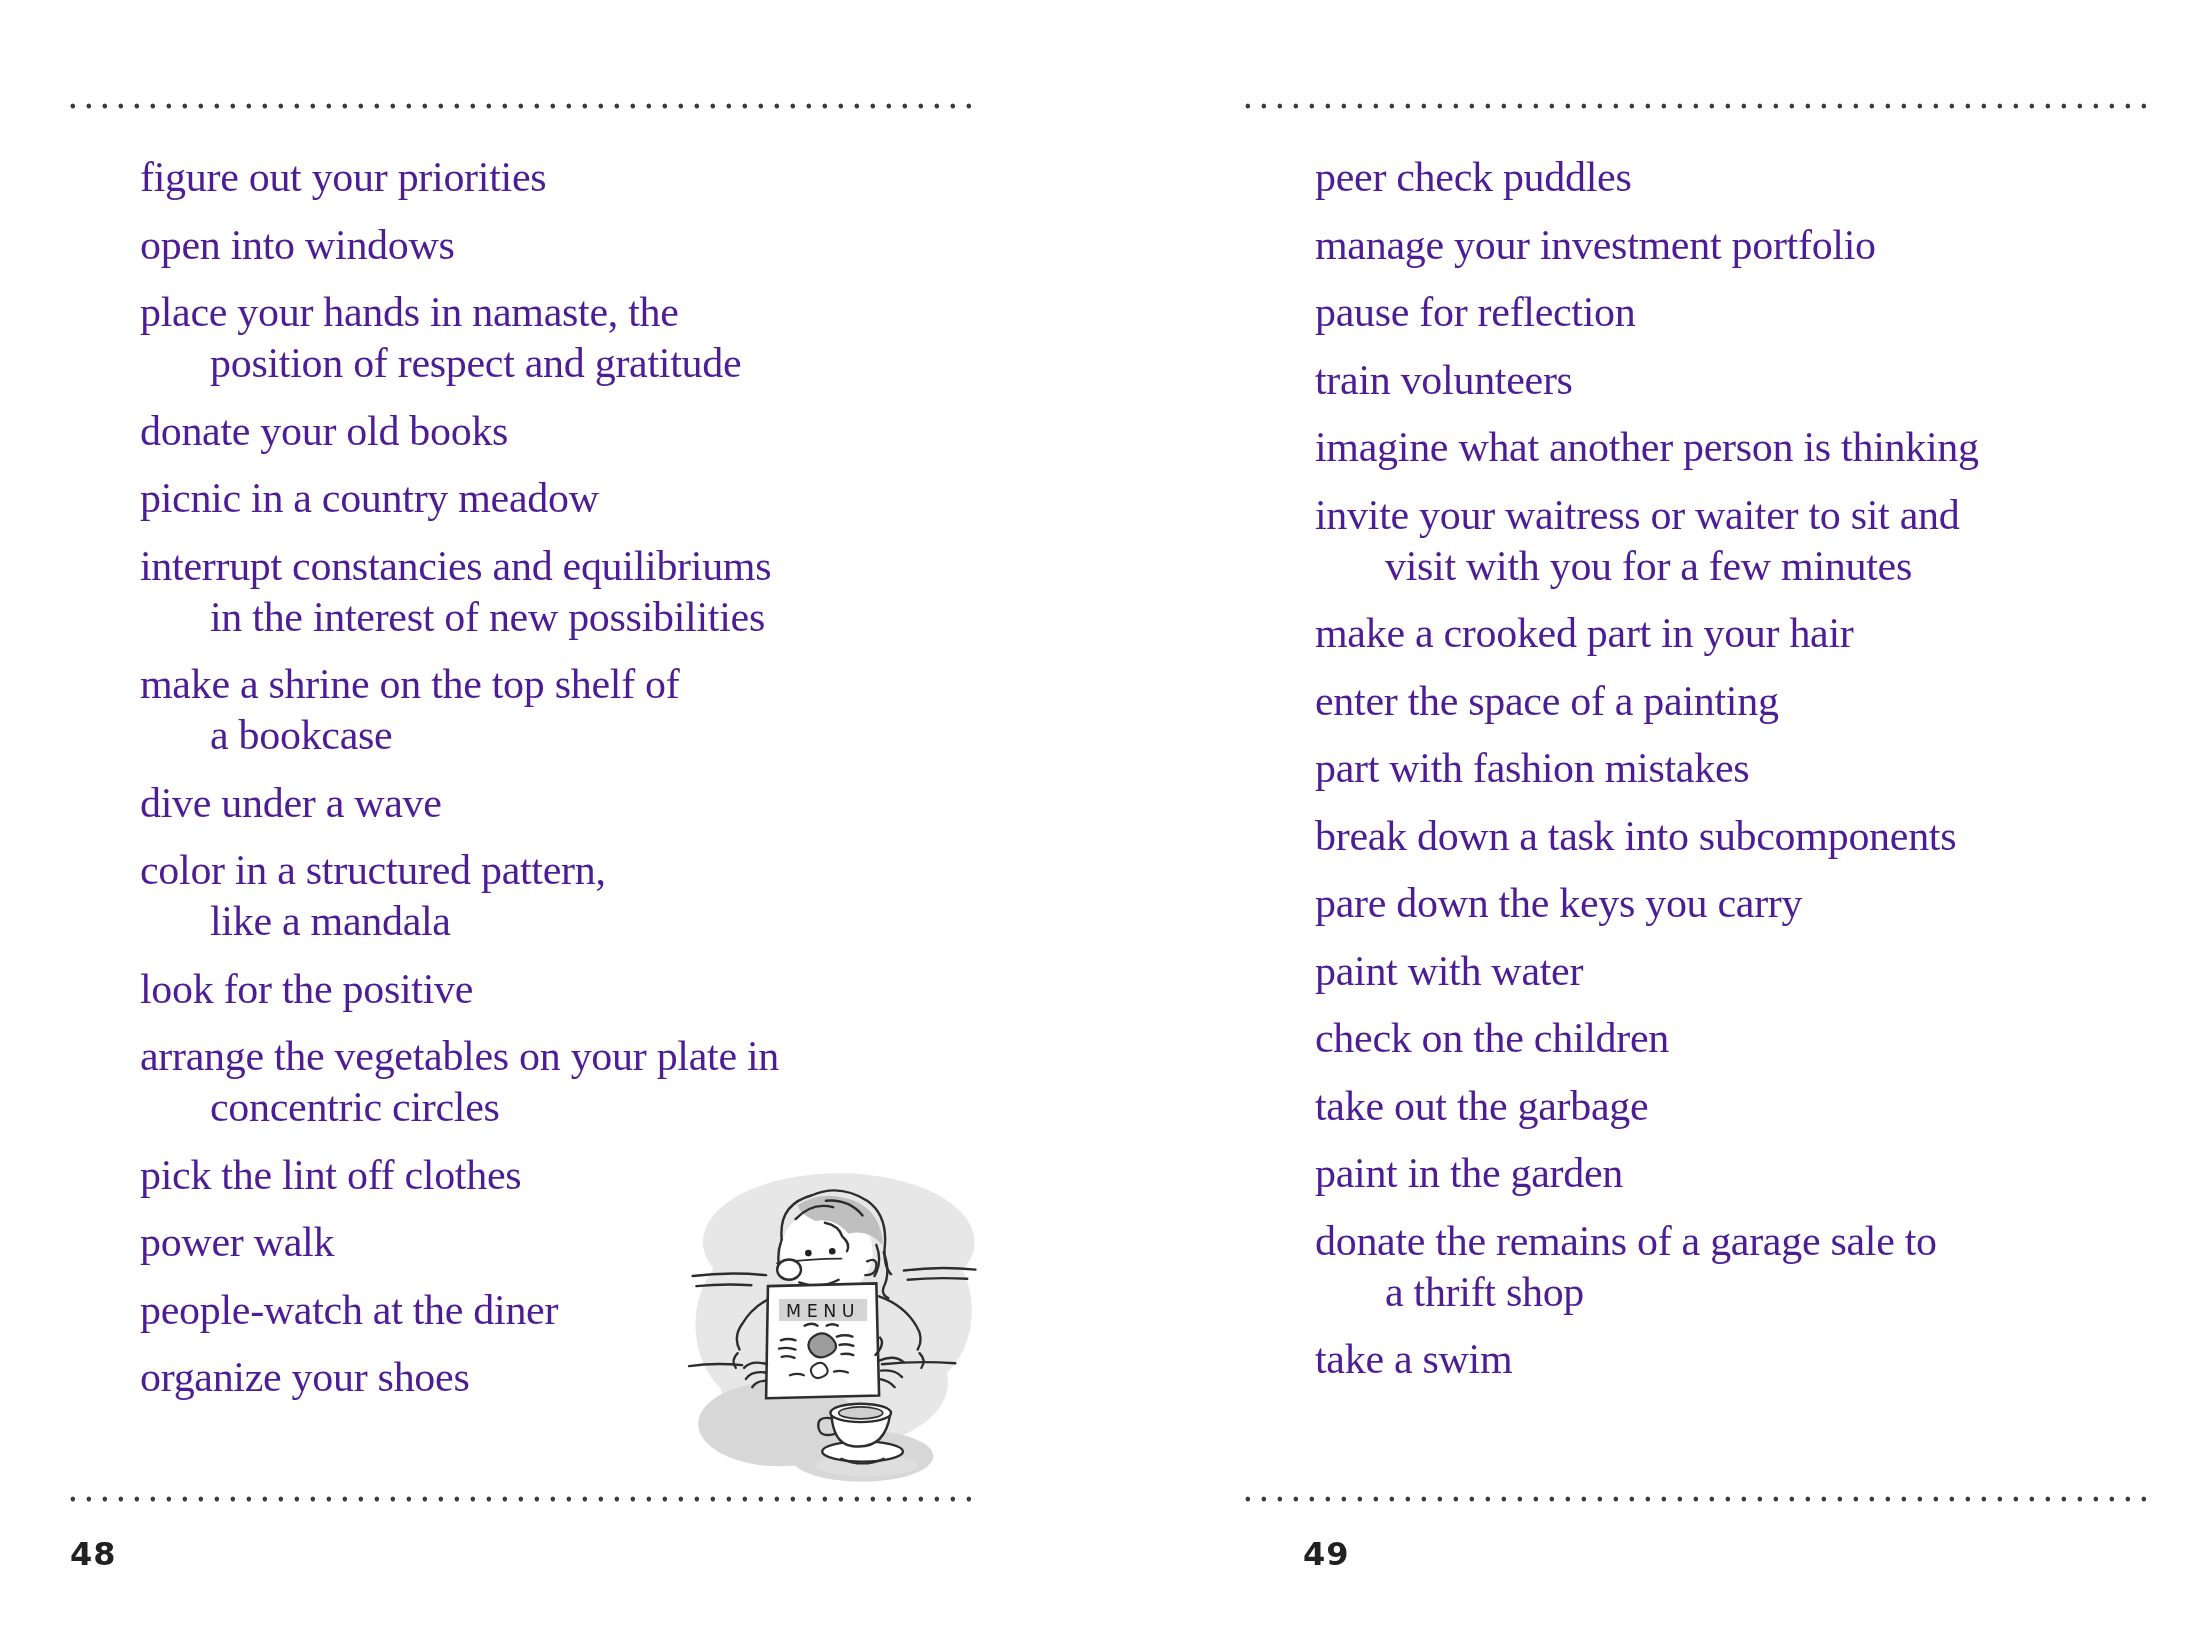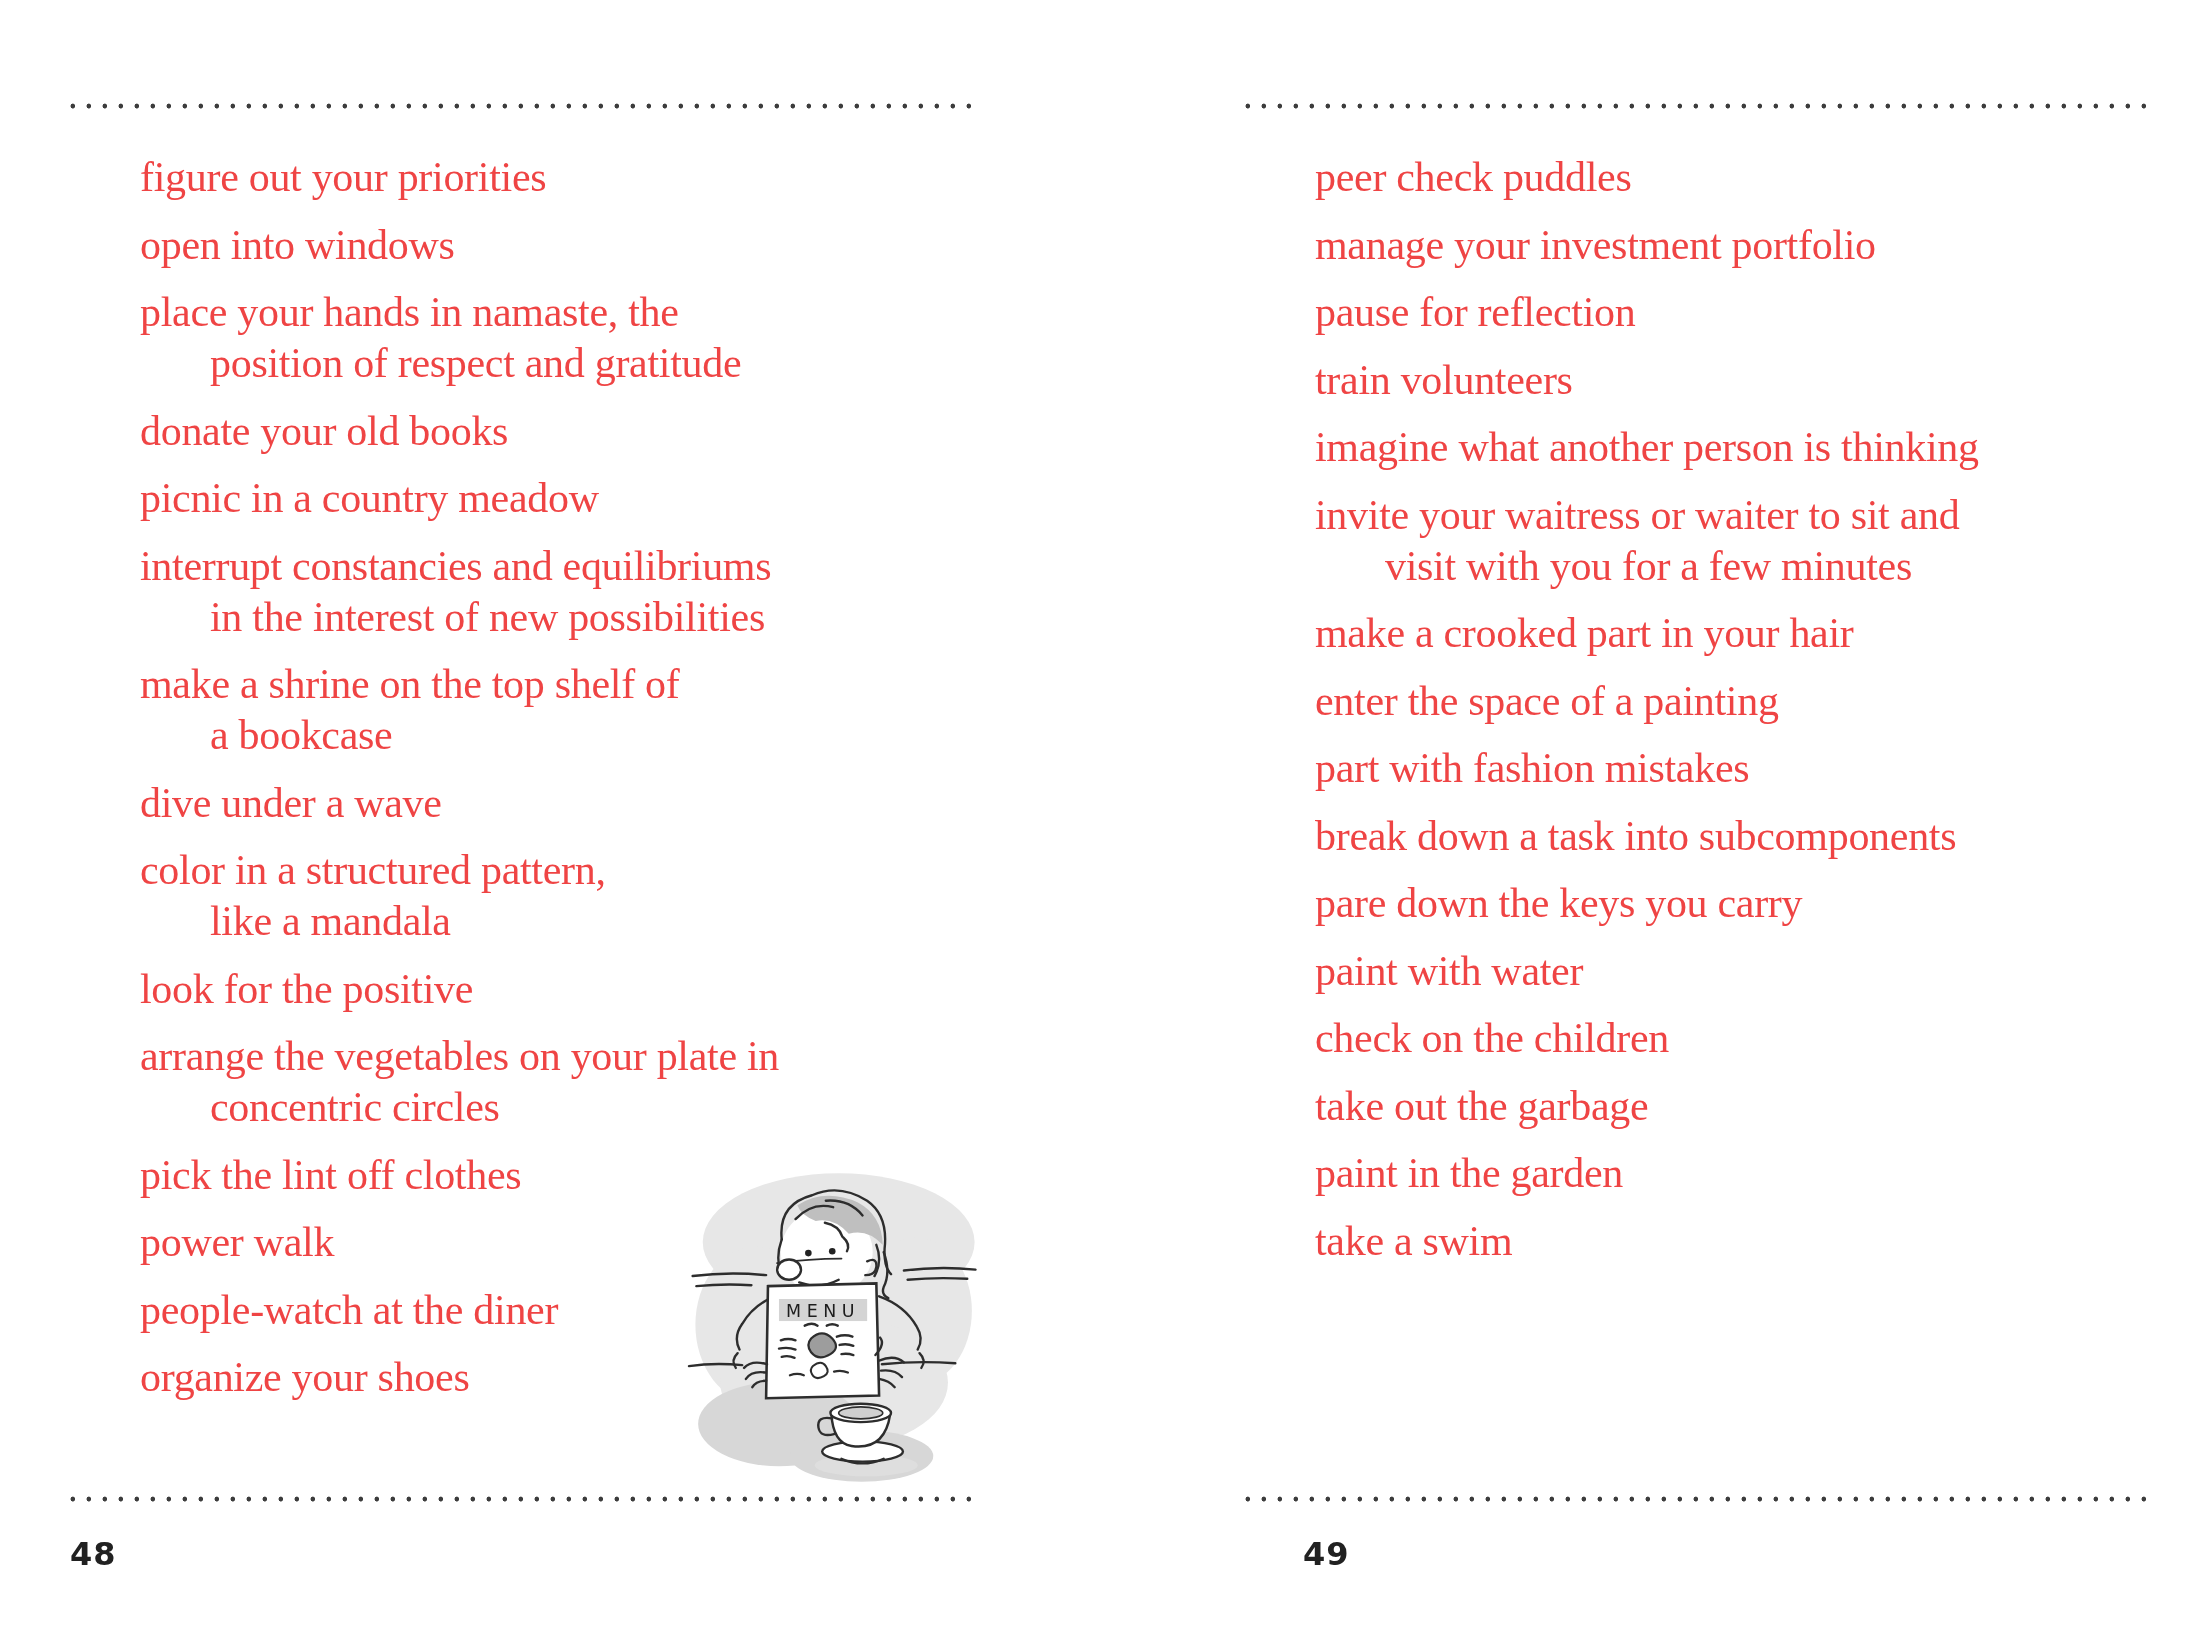--- a/index.html
+++ b/index.html
@@ -12,21 +12,21 @@
         background-size:16px 5.5px;}
   #rule-left-top{top:103px;left:70px;width:902px;}
   #rule-right-top{top:103px;left:1245px;width:902px;}
   #rule-left-bottom{top:1496px;left:70px;width:902px;}
   #rule-right-bottom{top:1496px;left:1245px;width:902px;}
 
   
   .list{position:absolute;top:152px;margin:0;padding:0;list-style:none;}
   #list-left{left:140px;width:882px;}
   #list-right{left:1315px;width:882px;}
-  .item{font-size:42px;line-height:51px;margin:0 0 16.5px 0;color:#ef4444;letter-spacing:-0.3px;}
+  .item{font-size:42px;line-height:51px;margin:0 0 16.5px 0;color:#4c1d95;letter-spacing:-0.3px;}
   .item .line{display:block;white-space:nowrap;}
   .item .line.cont{padding-left:70px;}
   .item.bold{font-weight:400;}
 
   
   .page-num{position:absolute;top:1535px;width:902px;text-align:left;
             font-family:"DejaVu Sans","Liberation Sans",sans-serif;
             font-weight:700;font-size:32px;color:#212121;letter-spacing:0.9px;}
   #pagenum-left{left:70px;}
   #pagenum-right{left:1303px;}
@@ -162,20 +162,24 @@
     <span class="line l1">check on the children</span>
 
   </li>
       <li class="item">
     <span class="line l1">take out the garbage</span>
 
   </li>
       <li class="item">
     <span class="line l1">paint in the garden</span>
 
+  </li>
+      <li class="item">
+    <span class="line l1">donate the remains of a garage sale to</span>
+    <span class="line cont l2">a thrift shop</span>
   </li>
       <li class="item">
     <span class="line l1">take a swim</span>
 
   </li>
     </ul>
   <div class="rule" id="rule-right-bottom"></div>
   <div class="page-num" id="pagenum-right">49</div>
 
   <svg class="illus" viewBox="0 0 322 368">

